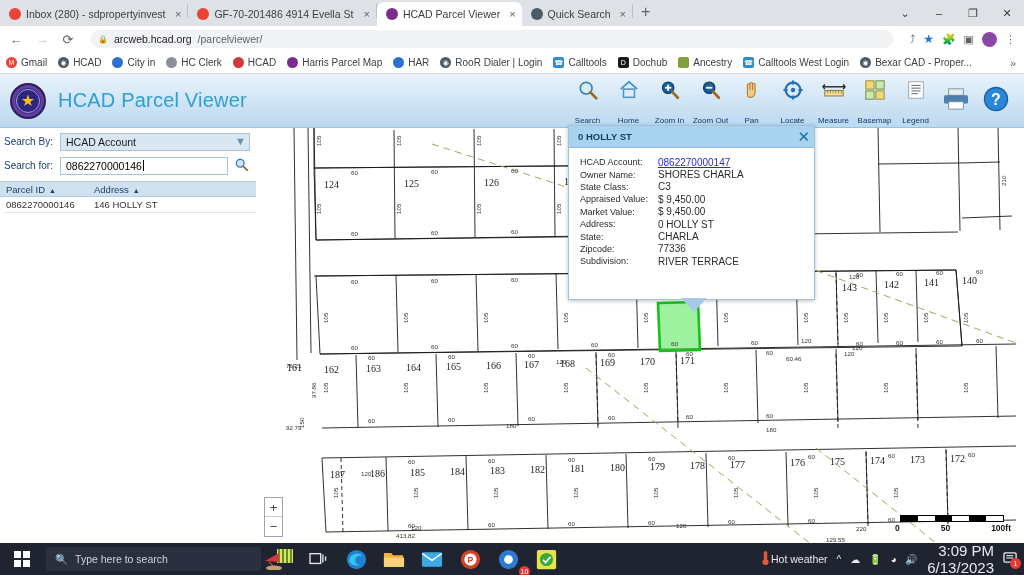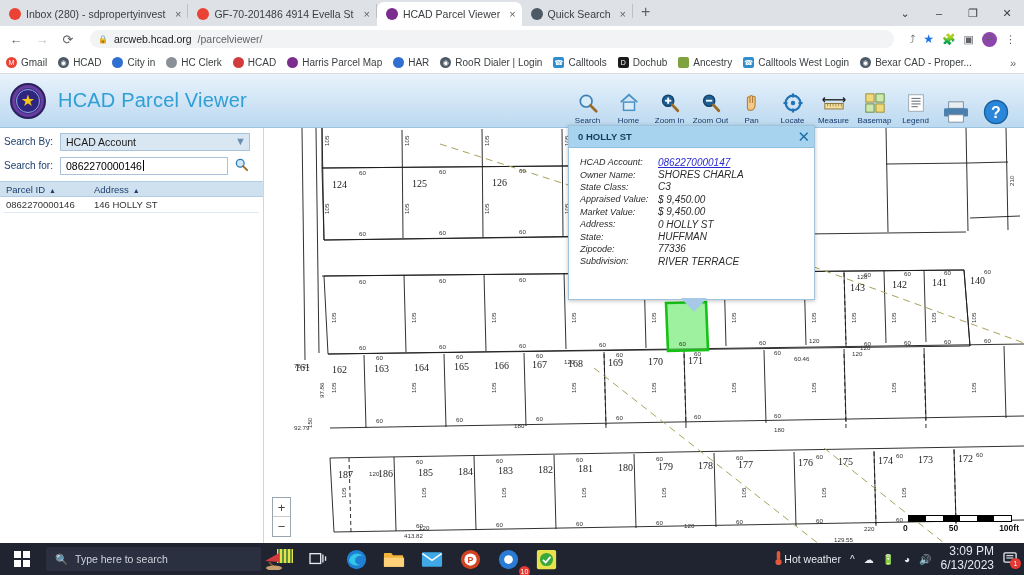--- a/index.html
+++ b/index.html
@@ -88,21 +88,21 @@
   .seal .star { position: relative; color: #f5c518; font-size: 16px; line-height: 1; z-index:2; }
   .hcad-title {
     margin-left: 12px; font-size: 20px; color: #2f9fd6; font-weight: 400;
     letter-spacing: .2px;
   }
   .toolbar { margin-left: auto; display: flex; align-items: flex-end; height: 54px;
     padding-right: 8px; gap: 0; }
   .tool { width: 41px; display: flex; flex-direction: column; align-items: center;
     justify-content: flex-end; padding-bottom: 3px; cursor: pointer; }
   .tool .glyph { height: 24px; display:flex; align-items:center; justify-content:center; }
-  .tool .tname { font-size: 8px; color: #13396b; margin-top: 1px; white-space: nowrap; }
+  .tool .tname { font-size: 8px; color: #13396b; margin-top: 14px; white-space: nowrap; }
   .tool.big { width: 40px; }
 
   
   .leftpanel {
     position: absolute; top: 128px; left: 0; width: 264px; height: 415px;
     background: #fff; border-right: 1px solid #c6d8e8;
   }
   .srow { display: flex; align-items: center; height: 21px; margin: 3px 0 0 4px; }
   .srow label { font-size: 10px; color: #1d3f6e; width: 56px; }
   .sel {
@@ -127,40 +127,40 @@
   .rhead .c1 { width: 88px; padding-left: 6px; font-size: 9.5px; color: #1d3f6e; }
   .rhead .c2 { padding-left: 6px; font-size: 9.5px; color: #1d3f6e; }
   .rhead .sortarrow { font-size: 7px; margin-left: 4px; color: #1d3f6e; }
   .rrow { display: flex; height: 15px; align-items: center; background: #fff; }
   .rrow .c1 { width: 88px; padding-left: 6px; font-size: 9.5px; color: #333; }
   .rrow .c2 { padding-left: 6px; font-size: 9.5px; color: #333; }
   .rule { height:1px; background:#dfe8f0; margin: 0 4px; }
 
   
   .map {
-    position: absolute; top: 128px; left: 264px; width: 760px; height: 415px;
+    position: absolute; top: 128px; left: 256px; width: 760px; height: 415px;
     background: #bef264; overflow: hidden;
   }
   .map svg { display: block; }
 
   
   .popup {
     position: absolute; top: 125px; left: 568px; width: 247px; height: 175px;
     background: #fff; border: 1px solid #9fc3dd; box-shadow: 0 1px 4px rgba(0,0,0,.25);
     z-index: 20;
   }
   .popup-head {
     height: 22px; background: #a8d3ef; display: flex; align-items: center;
     padding: 0 4px 0 9px; border-bottom: 1px solid #8cbfe0;
   }
   .popup-title { font-size: 9.5px; font-weight: bold; color: #143c5e; }
   .popup-close { margin-left: auto; font-size: 15px; color: #1a6ea8; line-height: 1;
     cursor: pointer; font-weight: 300; }
   .popup-body { padding: 8px 0 0 11px; }
-  .prow { display: flex; height: 12.4px; align-items: center; font-style: italic; }
+  .prow { display: flex; height: 12.4px; align-items: center; }
   .plabel { width: 78px; font-size: 9px; color: #2b2b2b; }
   .pval { font-size: 10px; color: #2b2b2b; }
   .pval.link { color: #2a2ad0; text-decoration: underline; }
   .popup-tail {
     position: absolute; left: 112px; bottom: -13px; width: 0; height: 0;
     border-left: 13px solid transparent; border-right: 13px solid transparent;
     border-top: 14px solid #a8c8e8;
   }
 
   
@@ -195,21 +195,21 @@
   .tsearch {
     width: 215px; height: 24px; background: #2a3040; border-radius: 2px;
     display: flex; align-items: center; gap: 7px; padding-left: 9px;
     font-size: 10.5px; color: #cfd3dc; margin-left: 2px;
   }
   .tb-item { width: 38px; height: 32px; display:flex; align-items:center; justify-content:center;
     position: relative; }
   .tray { margin-left: auto; display: flex; align-items: center; gap: 9px; padding-right: 6px;
     color: #e6e9ef; font-size: 10px; }
   .tray .clock { display: flex; flex-direction: column; align-items: flex-end; line-height: 1.15; }
-  .tray .clock span { font-size: 12px; }
+  .tray .clock span { font-size: 15px; }
   .weather { display: flex; align-items: center; gap: 0; font-size: 10.5px; color: #e6e9ef; }
   .notif { position: relative; }
   .notif .badge {
     position: absolute; right: -3px; bottom: -2px; width: 11px; height: 11px; border-radius: 50%;
     background: #e53935; color: #fff; font-size: 7px; display:flex; align-items:center;
     justify-content:center;
   }
   .lot { font-family: "Liberation Serif", serif; font-size: 10px; fill: #222; }
   .dim { font-family: "Liberation Sans", sans-serif; font-size: 6.2px; fill: #333; }
 </style>
@@ -811,21 +811,21 @@
       <div class="prow">
         <span class="plabel">Market Value:</span>
         <span class="pval">$ 9,450.00</span>
       </div>
       <div class="prow">
         <span class="plabel">Address:</span>
         <span class="pval">0 HOLLY ST</span>
       </div>
       <div class="prow">
         <span class="plabel">State:</span>
-        <span class="pval">HUFFMAN</span>
+        <span class="pval">CHARLA</span>
       </div>
       <div class="prow">
         <span class="plabel">Zipcode:</span>
         <span class="pval">77336</span>
       </div>
       <div class="prow">
         <span class="plabel">Subdivision:</span>
         <span class="pval">RIVER TERRACE</span>
       </div>
     </div>

